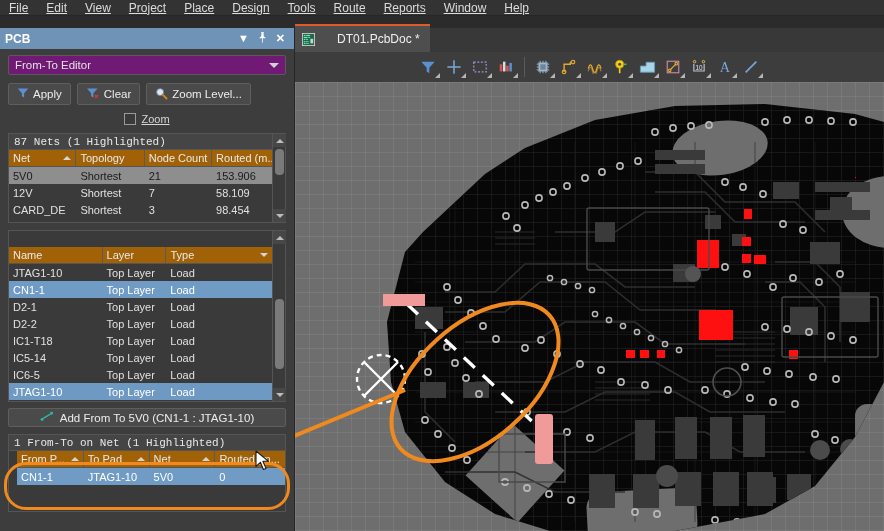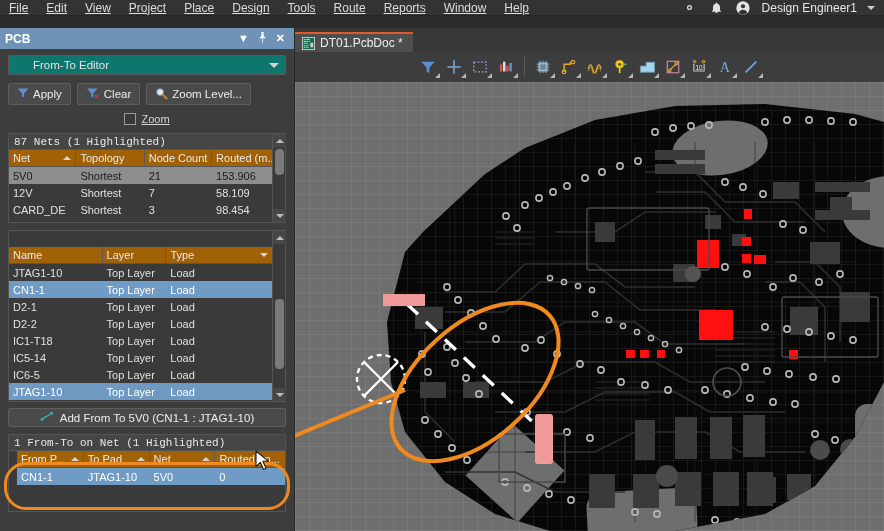--- a/index.html
+++ b/index.html
@@ -47,23 +47,23 @@
     height: 21px; background: #6f93b7;
     display: flex; align-items: center;
     padding: 0 5px; color: #ffffff; font-weight: bold; font-size: 12px;
   }
   .panel-title .tbtns { margin-left: auto; display: flex; align-items: center; gap: 9px; padding-right: 4px;}
   .panel-title .tbtn { color: #ffffff; font-size: 11px; line-height: 1; cursor: pointer; }
 
   .panel-body { padding: 6px 8px 0 8px; }
 
   .combo {
-    position: relative; height: 20px; background: #0f766e;
+    position: relative; height: 20px; background: #701a75;
     border: 1px solid #5a5a5a; border-radius: 2px;
-    display: flex; align-items: center; padding: 0 18px 0 24px;
+    display: flex; align-items: center; padding: 0 18px 0 6px;
     color: #e2e2e2; font-size: 11.5px; cursor: pointer;
   }
   .combo .arr {
     position: absolute; right: 6px; top: 50%; margin-top: -2px;
     width:0;height:0;border-left:5px solid transparent;border-right:5px solid transparent;
     border-top:5px solid #d2d2d2;
   }
 
   .btnrow { display: flex; gap: 6px; margin-top: 8px; }
   .btn {
@@ -136,22 +136,22 @@
     pointer-events: none;
   }
 
   
   .cursor { position: absolute; pointer-events: none; }
 
   
   .docarea { position: absolute; top: 28px; left: 295px; width: 589px; height: 503px; background: #3d3d3d; }
   .tabstrip { height: 24px; background: #383838; display: flex; align-items: flex-end; }
   .doctab {
-    height: 20px; background: #4e4e4e; display: flex; align-items: center;
-    gap: 5px; padding: 0 10px 0 7px; color: #efefef; font-size: 12px;
+    height: 28px; background: #4e4e4e; display: flex; align-items: center;
+    gap: 22px; padding: 0 10px 0 7px; color: #efefef; font-size: 12px;
     border-top: 2px solid #e05a2b; cursor: pointer;
   }
   .tabicon { width: 13px; height: 13px; }
 
   .pcbtoolbar {
     height: 30px; background: #3d3d3d; display: flex; align-items: center;
     justify-content: center;
   }
   .tbgroup { display: flex; align-items: center; }
   .tbsep { width: 1px; height: 20px; background: #5b5b5b; margin: 0 5px; }
@@ -188,42 +188,20 @@
     <div class="menu-item"><u>View</u></div>
     <div class="menu-item"><u>Project</u></div>
     <div class="menu-item"><u>Place</u></div>
     <div class="menu-item"><u>Design</u></div>
     <div class="menu-item"><u>Tools</u></div>
     <div class="menu-item"><u>Route</u></div>
     <div class="menu-item"><u>Reports</u></div>
     <div class="menu-item"><u>Window</u></div>
     <div class="menu-item"><u>Help</u></div>
 
-    <div class="menubar-right">
-      <div class="mb-icon">
-        <svg width="15" height="15" viewBox="0 0 24 24" fill="#e2e2e2">
-          <path d="M12 8a4 4 0 100 8 4 4 0 000-8zm0 6a2 2 0 110-4 2 2 0 010 4z"></path>
-          <path d="M21 13.5v-3l-2.3-.4a7 7 0 00-.8-1.9l1.35-1.9-2.12-2.12-1.9 1.35a7 7 0 00-1.9-.8L13 2.5h-3l-.43 2.23a7 7 0 00-1.9.8L5.77 4.18 3.65 6.3 5 8.2a7 7 0 00-.8 1.9L2 10.5v3l2.2.4c.19.67.46 1.3.8 1.9l-1.35 1.9 2.12 2.12 1.9-1.35c.6.34 1.23.61 1.9.8l.43 2.23h3l.43-2.23c.67-.19 1.3-.46 1.9-.8l1.9 1.35 2.12-2.12-1.35-1.9c.34-.6.61-1.23.8-1.9L21 13.5z" opacity="0"></path>
-        </svg>
-      </div>
-      <div class="mb-icon">
-        <svg width="13" height="15" viewBox="0 0 24 24" fill="#e2e2e2">
-          <path d="M12 22a2.2 2.2 0 002.2-2.2H9.8A2.2 2.2 0 0012 22zm6.5-5v-5.5c0-3.1-1.9-5.7-4.8-6.3v-.7a1.7 1.7 0 10-3.4 0v.7C7.4 5.8 5.5 8.4 5.5 11.5V17l-1.8 1.8v.9h16.6v-.9L18.5 17z"></path>
-        </svg>
-      </div>
-      <div class="mb-icon">
-        <svg width="16" height="16" viewBox="0 0 24 24" fill="#e2e2e2">
-          <circle cx="12" cy="12" r="10"></circle>
-          <circle cx="12" cy="9.3" r="3.1" fill="#333"></circle>
-          <path d="M5.6 19.3a6.8 6.8 0 0112.8 0A9.9 9.9 0 0112 22a9.9 9.9 0 01-6.4-2.7z" fill="#333"></path>
-        </svg>
-      </div>
-      <div class="user-name">Design Engineer1</div>
-      <div class="caret-dn"></div>
-    </div>
   </div>
 
   <div class="leftpanel">
 
     <div class="panel-title">
       <span>PCB</span>
       <div class="tbtns">
         <span class="tbtn">▼</span>
         <span class="tbtn">
           <svg width="9" height="11" viewBox="0 0 12 14" fill="#ffffff">

